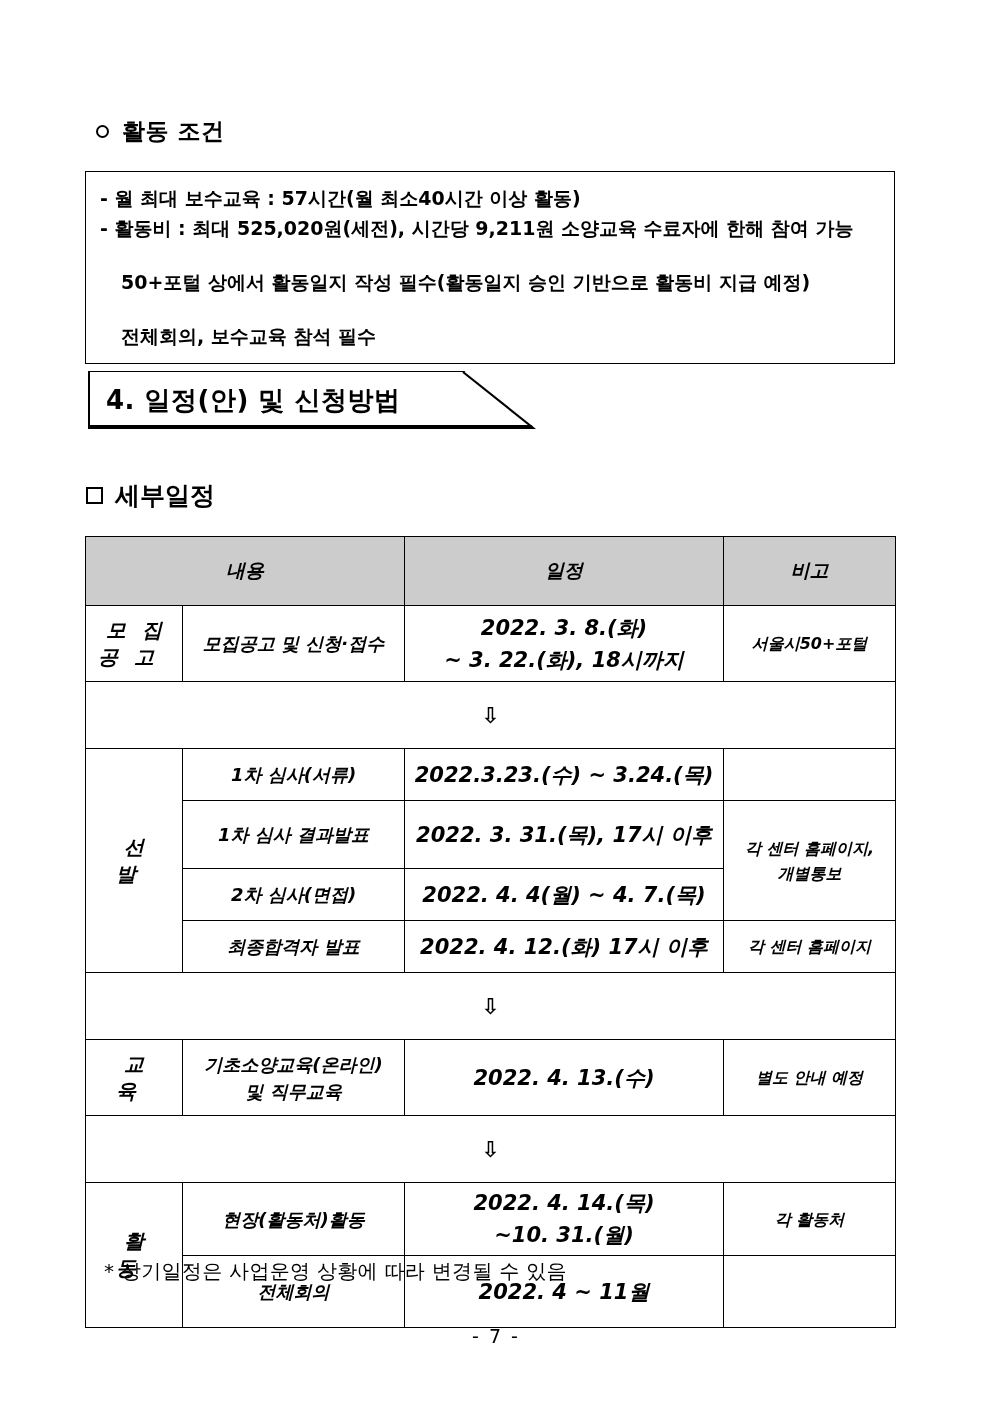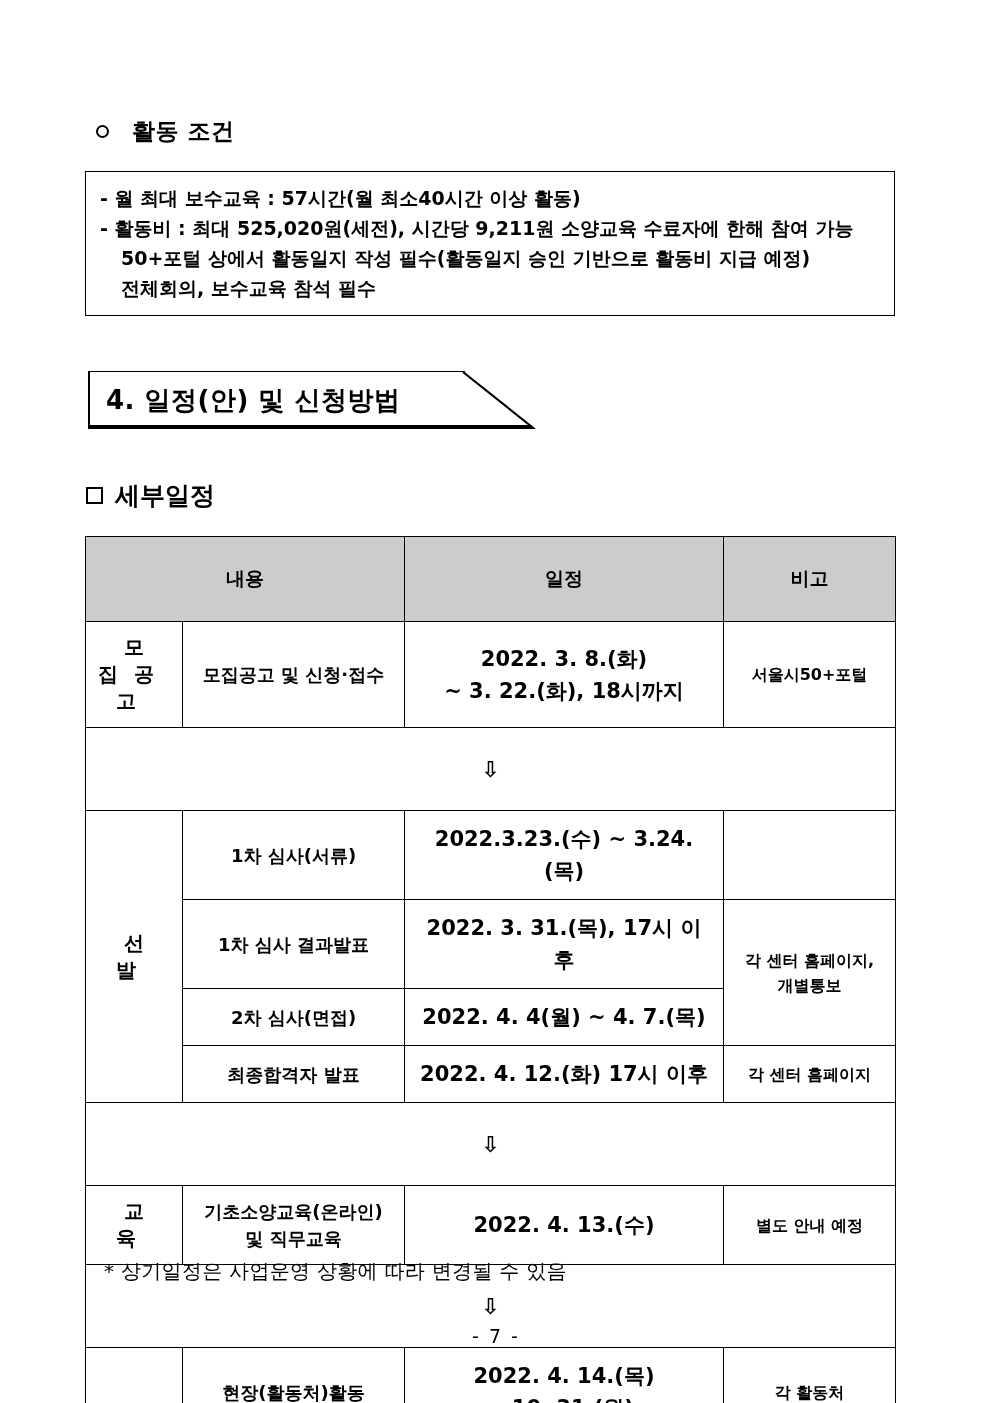--- a/index.html
+++ b/index.html
@@ -27,21 +27,21 @@
   .cond-heading {
     position: absolute;
     left: 96px;
     top: 116px;
     font-size: 23px;
     font-weight: bold;
     letter-spacing: 0.5px;
     white-space: nowrap;
     display: flex;
     align-items: center;
-    gap: 23px;
+    gap: 13px;
   }
   .bullet-circle {
     display: inline-block;
     width: 13px;
     height: 13px;
     border: 2px solid #000;
     border-radius: 50%;
     box-sizing: border-box;
   }
 
@@ -56,20 +56,21 @@
   }
   .cond-line {
     font-size: 19px;
     font-weight: bold;
     line-height: 30px;
     white-space: nowrap;
     letter-spacing: 0px;
   }
   .cond-line.indent {
     padding-left: 21px;
+    margin-top: 24px;
   }
 
   
   .banner-wrap {
     position: absolute;
     left: 88px;
     top: 371px;
     width: 448px;
     height: 58px;
     text-decoration: underline;
@@ -134,21 +135,22 @@
     border-collapse: collapse;
     width: 810px;
     table-layout: fixed;
   }
   table.sched td,
   table.sched th {
     border: 1px solid #000;
     text-align: center;
     vertical-align: middle;
     font-weight: bold;
-    padding: 12px;
+    padding: 4px;
+    font-style: italic;
   }
   table.sched thead th {
     background: #cccccc;
     height: 60px;
     font-size: 19px;
   }
   .col-a { width: 97px; }
   .col-b { width: 222px; }
   .col-c { width: 319px; }
   .col-d { width: 172px; }

